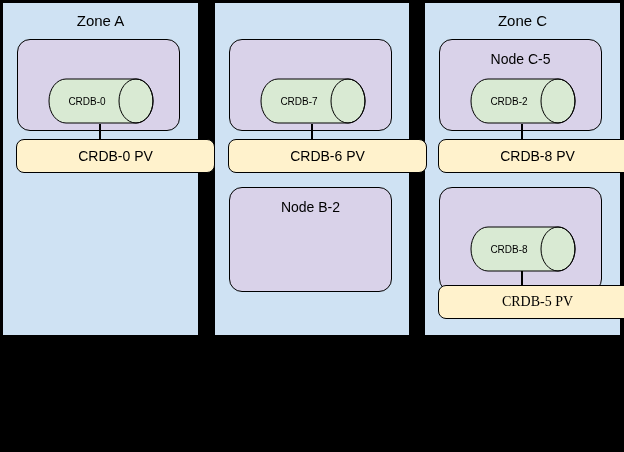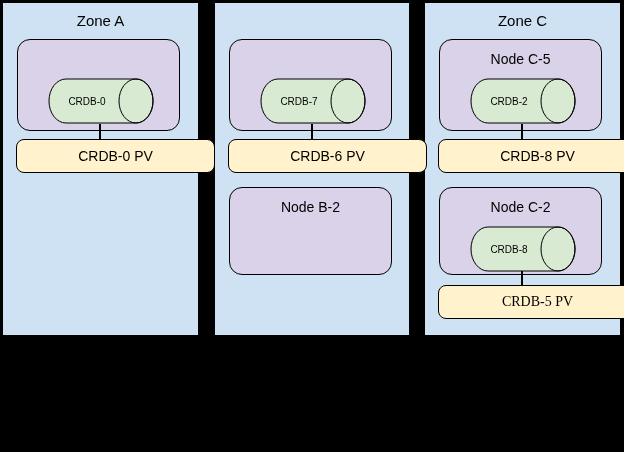--- a/index.html
+++ b/index.html
@@ -22,21 +22,21 @@
     text-align: center; font-size: 15px;
   }
   .node {
     position: absolute; left: 14px; width: 163px; height: 92px;
     background: var(--node_fill, #d9d2e9);
     border: 1px solid var(--stroke, #000);
     border-radius: 13px;
     box-sizing: border-box;
   }
   .node-r1 { top: 36px; }
-  .node-r2 { top: 184px; height: 88px; }
+  .node-r2 { top: 184px; height: 105px; }
   .node-title { text-align: center; margin-top: 11px; font-size: 14px; }
   .disk { position: absolute; left: 30px; top: 38px; width: 106px; height: 46px; }
   .disk svg { display: block; }
   .disk path { fill: var(--disk_fill, #d9ead3); stroke: var(--stroke, #000); stroke-width: 1; }
   .disk ellipse { fill: none; stroke: var(--stroke, #000); stroke-width: 1; }
   .disk-label {
     position: absolute; left: 0; top: 0; width: 78px; height: 100%;
     display: flex; align-items: center; justify-content: center;
     font-size: 10px;
   }
@@ -117,21 +117,20 @@
       </svg>
       <span class="disk-label">CRDB-2</span>
     </div>
   </div>
   <div class="connector conn-r1"></div>
   <div class="pv pv-r1">
     <span>CRDB-8 PV</span>
   </div>
 
   <div class="node node-r2">
-    <div class="node-title">Node C-2</div>
     <div class="disk">
       <svg width="106" height="46" viewBox="0 0 106 46">
         <path d="M88 1 L18 1 A17 22 0 0 0 18 45 L88 45 A17 22 0 0 0 88 1 Z"></path>
         <ellipse cx="88" cy="23" rx="17" ry="22"></ellipse>
       </svg>
       <span class="disk-label">CRDB-8</span>
     </div>
   </div>
   <div class="connector conn-r2"></div>
   <div class="pv pv-r2">

